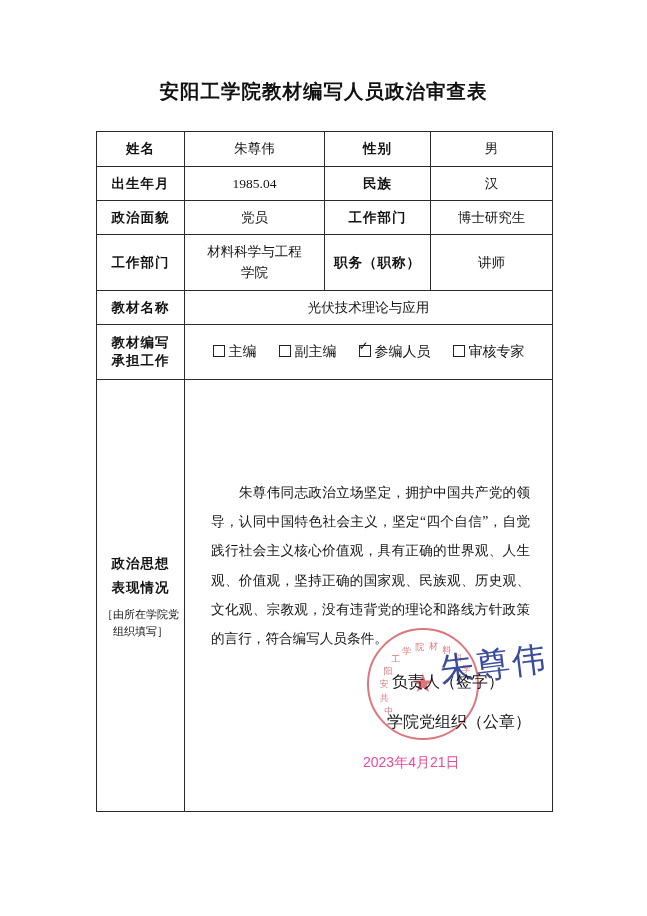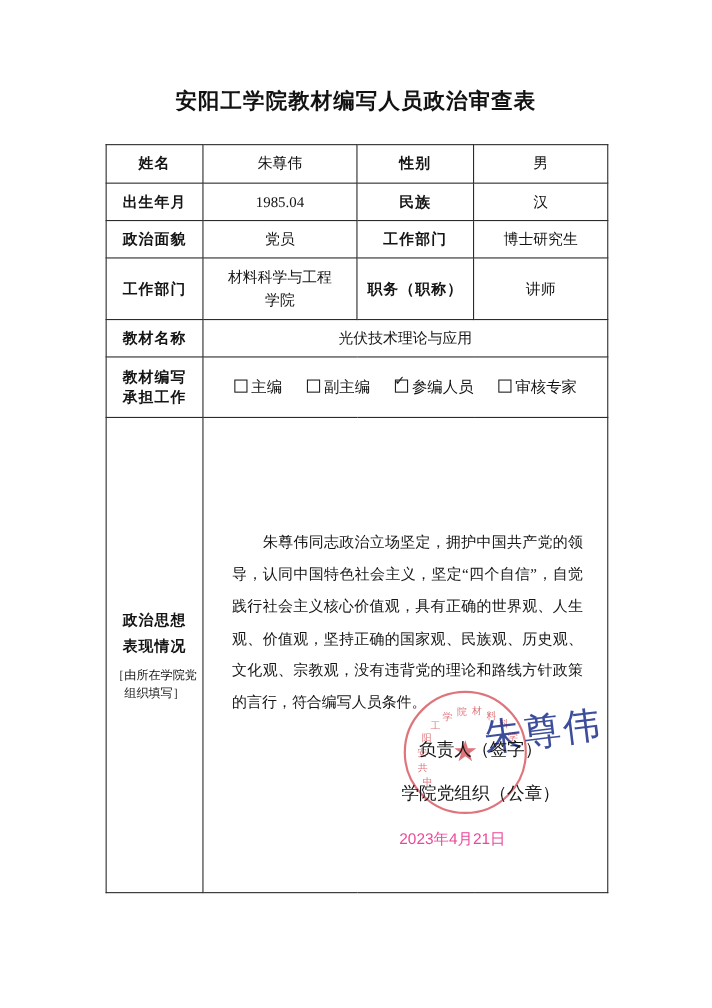--- a/index.html
+++ b/index.html
@@ -130,21 +130,21 @@
     color: #151515;
   }
   .sign-block {
     position: absolute;
     left: 180px;
     top: 282px;
     font-size: 16px;
     line-height: 2.5;
     color: #151515;
   }
-  .sign-line2 { }
+  .sign-line2 { margin-left: 22px; }
   .date-line {
     position: absolute;
     left: 178px;
     top: 374px;
     font-size: 14px;
     color: #ec4899;
     font-family: "Liberation Sans", sans-serif;
   }
   .stamp {
     position: absolute;

